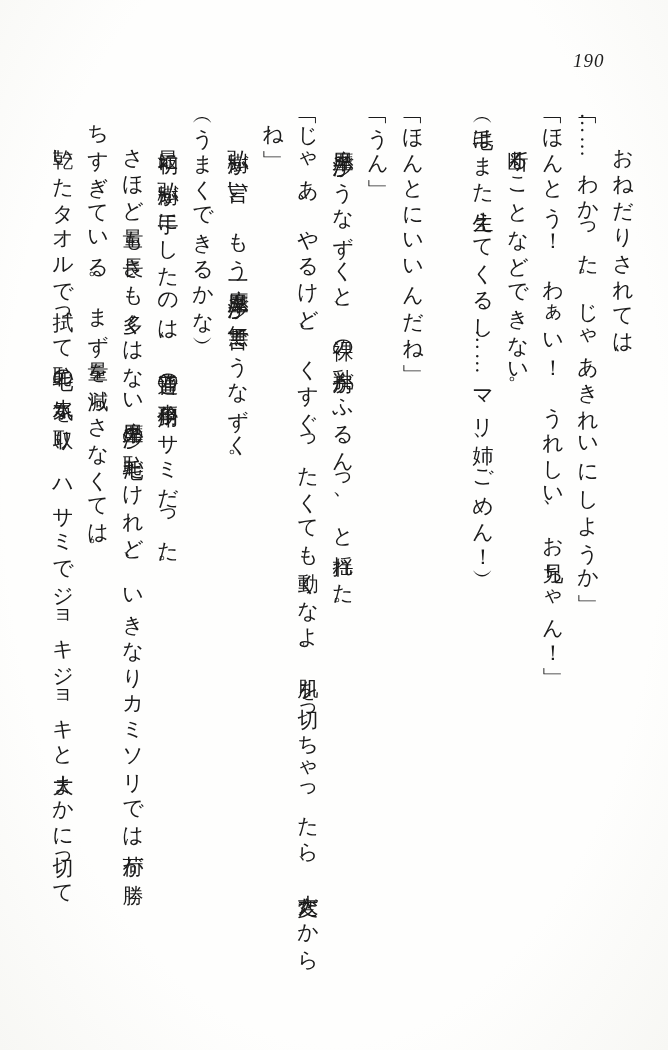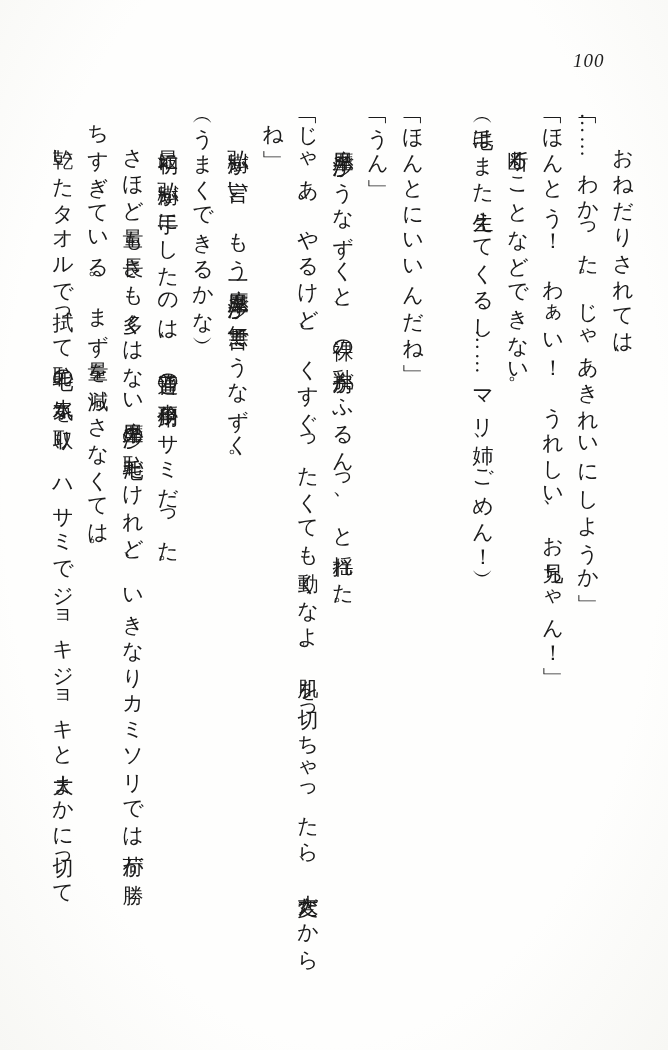--- a/index.html
+++ b/index.html
@@ -43,21 +43,21 @@
   }
   .line {
     margin: 0;
     padding: 0;
   }
 </style>
 </head>
 <body>
 
 <div class="page">
-  <div class="page-number">100</div>
+  <div class="page-number">190</div>
   <div class="text-block">
       <div class="line">　おねだりされては、</div>
       <div class="line">「……わかった。じゃあきれいにしようか」</div>
       <div class="line">「ほんとう！　わぁい！　うれしい、お兄ちゃん！」</div>
       <div class="line">　断ることなどできない。</div>
       <div class="line">（毛はまた生えてくるし……マリ姉、ごめん！）</div>
       <div class="line">　</div>
       <div class="line">「ほんとにいいんだね」</div>
       <div class="line">「うん」</div>
       <div class="line">　摩里沙がうなずくと、裸の乳房がふるんっ、と揺れた。</div>

